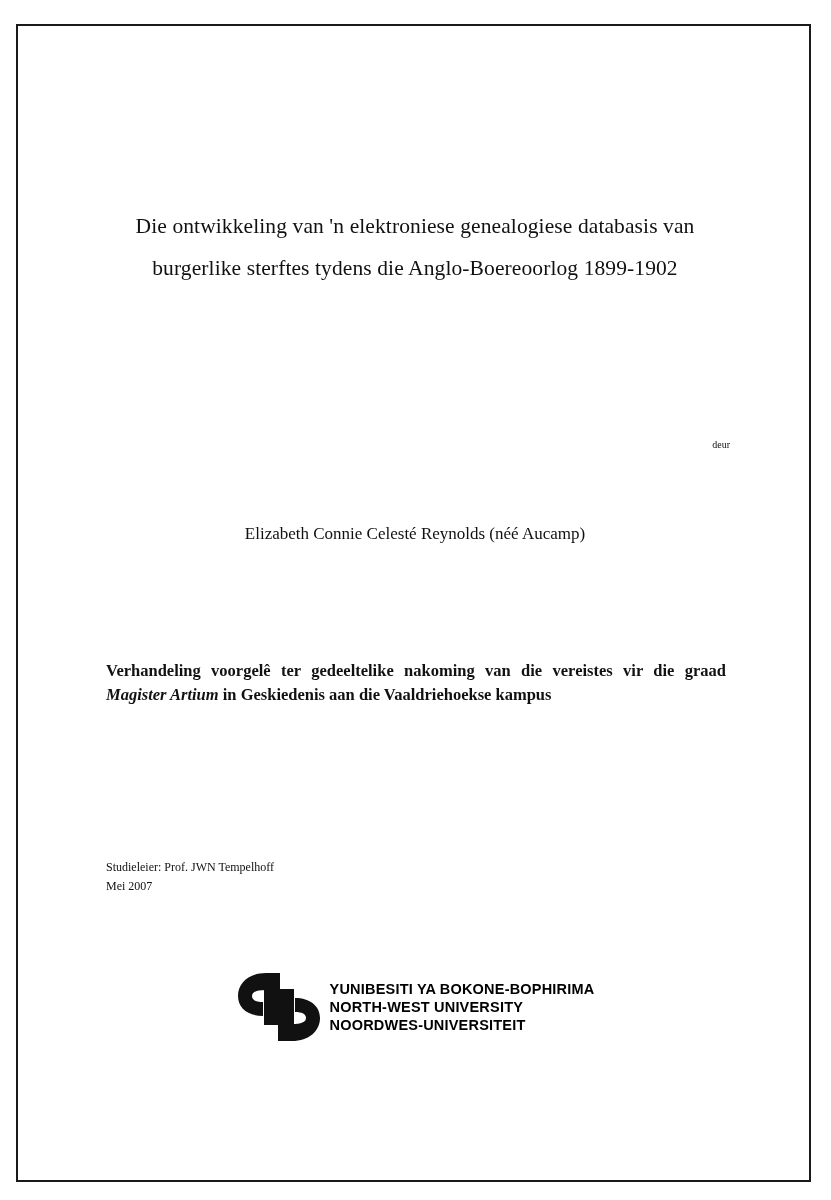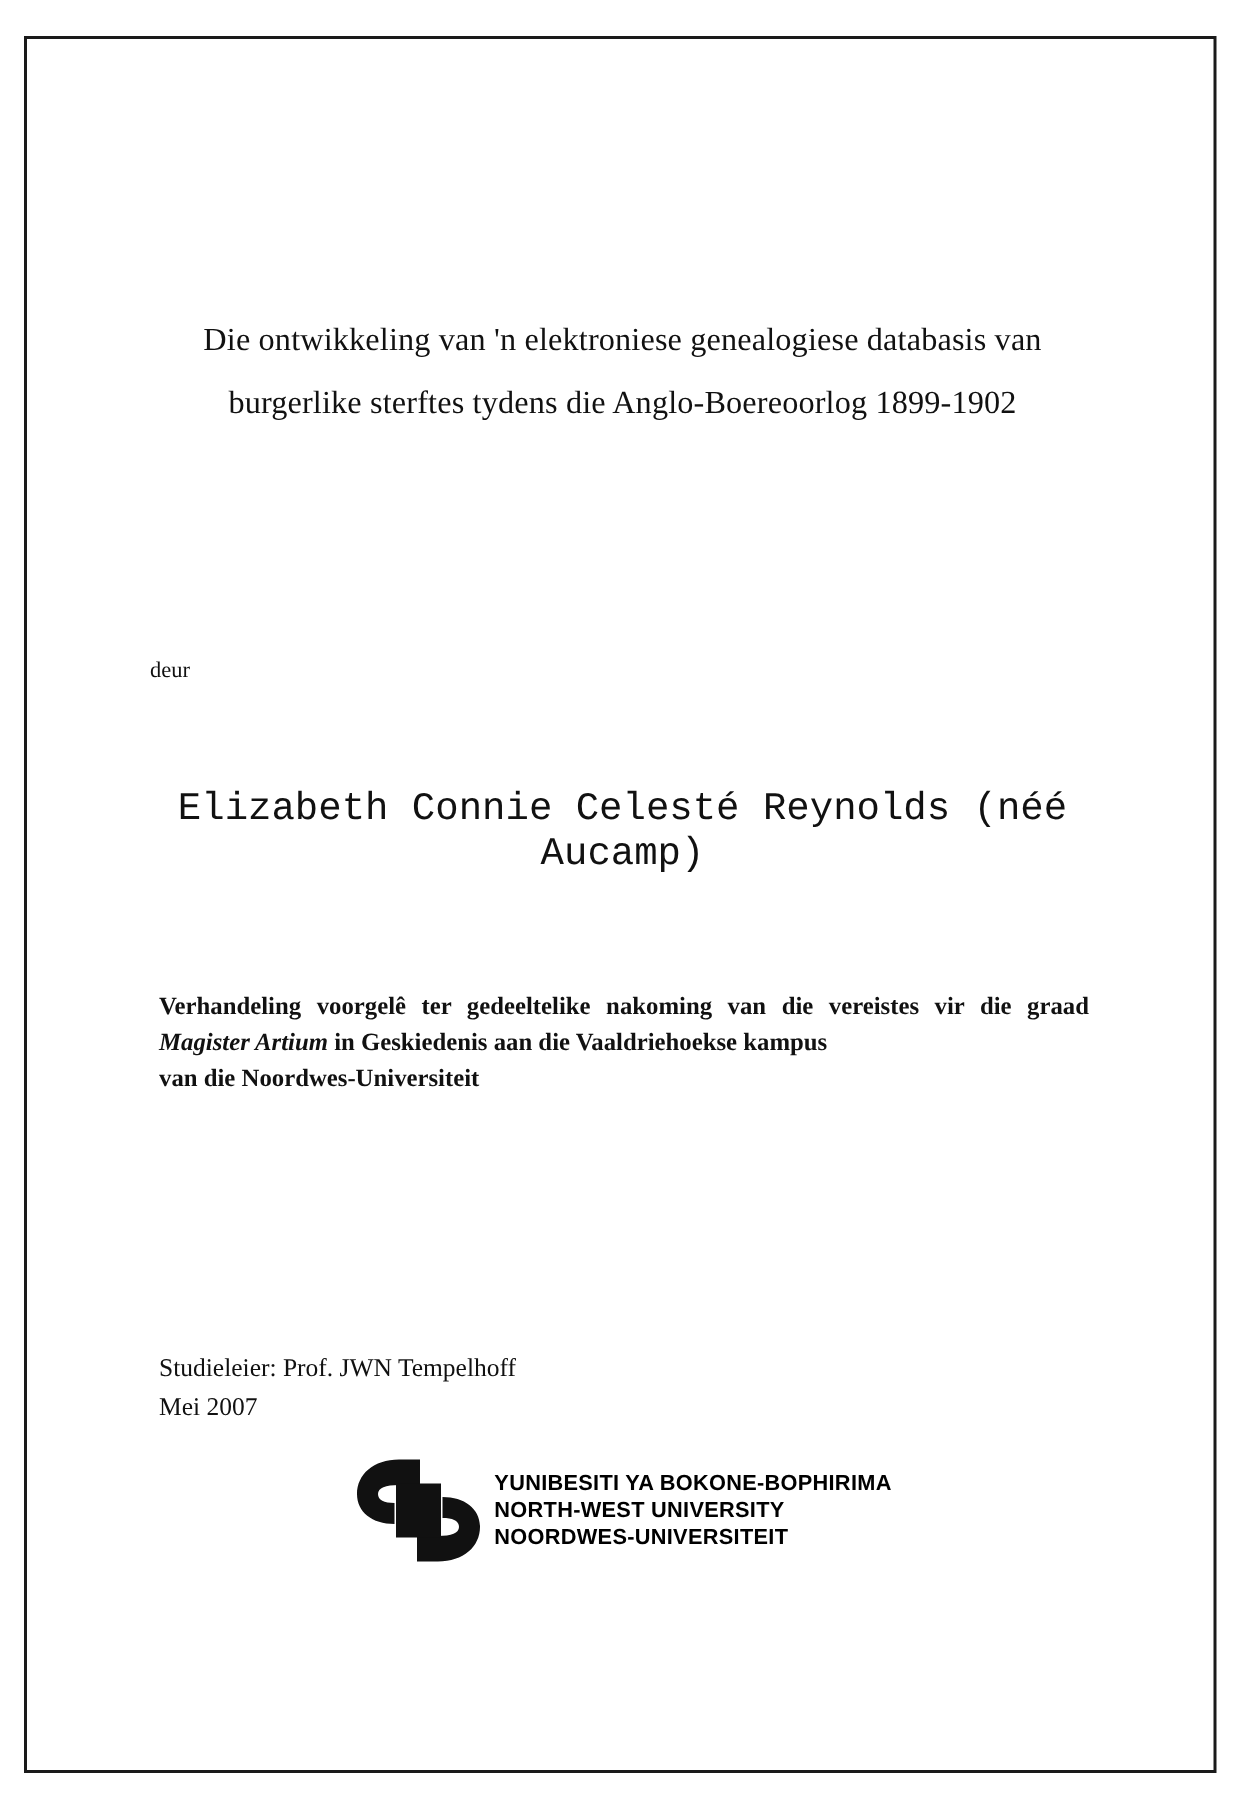--- a/index.html
+++ b/index.html
@@ -57,32 +57,31 @@
   .title-line {
     display: block;
     white-space: nowrap;
   }
 
   .byword {
     position: absolute;
     top: 415px;
     left: 0;
     width: 630px;
-    text-align: left;
-    font-size: 15px;
+    text-align: right;
+    font-size: 10px;
   }
 
   .author {
     position: absolute;
     top: 500px;
     left: 0;
     width: 630px;
     text-align: center;
-    font-size: 26px;
-    font-family: Liberation Mono, monospace;
+    font-size: 17px;
   }
 
   .statement {
     position: absolute;
     top: 635px;
     left: 6px;
     width: 620px;
     font-size: 16.5px;
     line-height: 1.45;
     text-align: justify;
@@ -90,24 +89,24 @@
   }
   .statement .lastline {
     text-align: left;
   }
   .statement em {
     font-style: italic;
   }
 
   .supervisor {
     position: absolute;
-    top: 875px;
+    top: 834px;
     left: 6px;
     width: 620px;
-    font-size: 17px;
+    font-size: 12px;
     line-height: 1.55;
     text-align: left;
   }
 
   .logo-block {
     position: absolute;
     top: 945px;
     left: 0;
     width: 630px;
     display: flex;
@@ -142,21 +141,20 @@
       <span class="title-line">Die ontwikkeling van 'n elektroniese genealogiese databasis van</span>
       <span class="title-line">burgerlike sterftes tydens die Anglo-Boereoorlog 1899-1902</span>
     </div>
 
     <div class="byword">deur</div>
 
     <div class="author">Elizabeth Connie Celesté Reynolds (néé Aucamp)</div>
 
     <div class="statement">
       <span>Verhandeling voorgelê ter gedeeltelike nakoming van die vereistes vir die graad </span><em>Magister Artium</em><span> in Geskiedenis aan die Vaaldriehoekse kampus</span>
-      <div class="lastline">van die Noordwes-Universiteit</div>
     </div>
 
     <div class="supervisor">
       <div>Studieleier: Prof. JWN Tempelhoff</div>
       <div>Mei 2007</div>
     </div>
 
     <div class="logo-block">
       <span class="logo-mark">
         <svg viewBox="0 0 86 76" width="86" height="76" aria-hidden="true">

